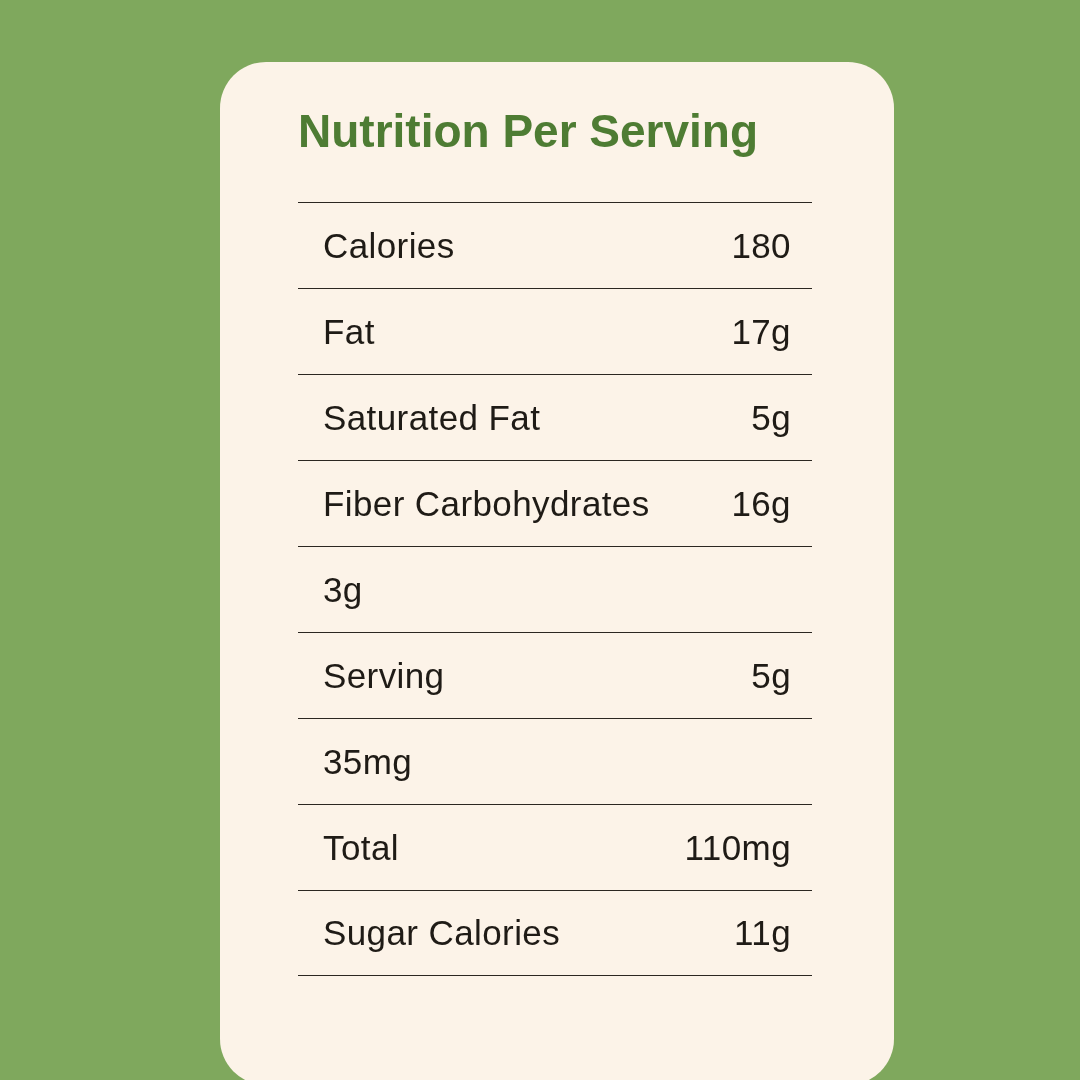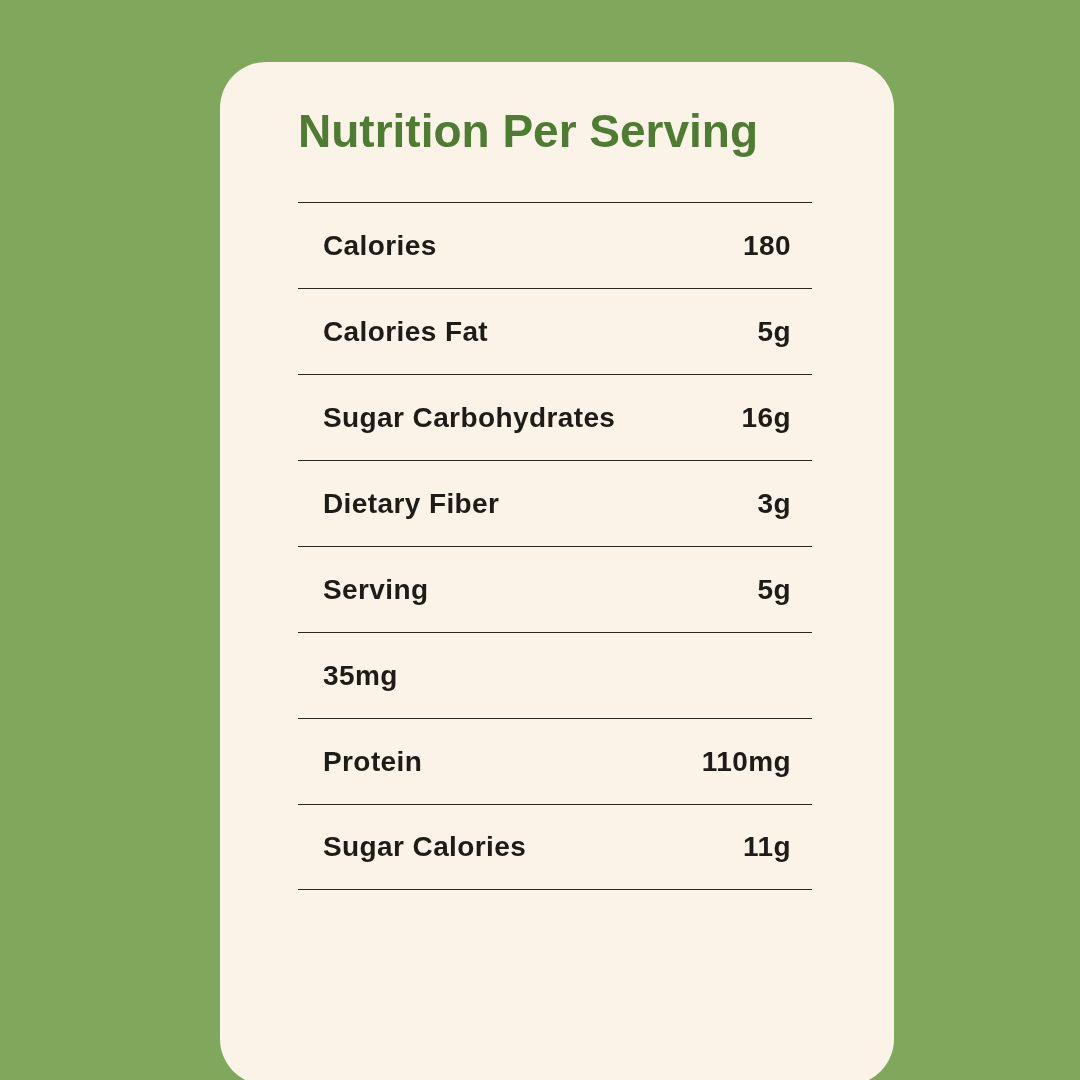--- a/index.html
+++ b/index.html
@@ -50,61 +50,64 @@
     display: flex;
     align-items: center;
     justify-content: space-between;
     border-top: 1.5px solid var(--line, #2B2721);
     padding: 0 21px 0 25px;
   }
   .row:last-child {
     border-bottom: 1.5px solid var(--line, #2B2721);
   }
   .label, .value {
-    font-size: 28px;
-    font-weight: 700;
+    font-size: 35px;
+    font-weight: 400;
     letter-spacing: 0.4px;
     color: var(--text, #1F1B16);
     white-space: nowrap;
   }
   .value { text-align: left; }
 </style>
 </head>
 <body>
 
 <div class="stage">
   <div class="card">
     <div class="title">Nutrition Per Serving</div>
     <div class="nutrition-table">
 
       <div class="row">
         <span class="label">Calories</span>
         <span class="value">180</span>
       </div>
       <div class="row">
-        <span class="label">Calories Fat</span>
+        <span class="label">Fat</span>
+        <span class="value">17g</span>
+      </div>
+      <div class="row">
+        <span class="label">Saturated Fat</span>
         <span class="value">5g</span>
       </div>
       <div class="row">
-        <span class="label">Sugar Carbohydrates</span>
+        <span class="label">Fiber Carbohydrates</span>
         <span class="value">16g</span>
       </div>
       <div class="row">
-        <span class="label">Dietary Fiber</span>
         <span class="value">3g</span>
       </div>
       <div class="row">
         <span class="label">Serving</span>
         <span class="value">5g</span>
       </div>
       <div class="row">
         <span class="value">35mg</span>
       </div>
       <div class="row">
-        <span class="label">Protein</span>
+        <span class="label">Total</span>
         <span class="value">110mg</span>
       </div>
       <div class="row">
         <span class="label">Sugar Calories</span>
         <span class="value">11g</span>
       </div>
 
     </div>
   </div>
 </div>

